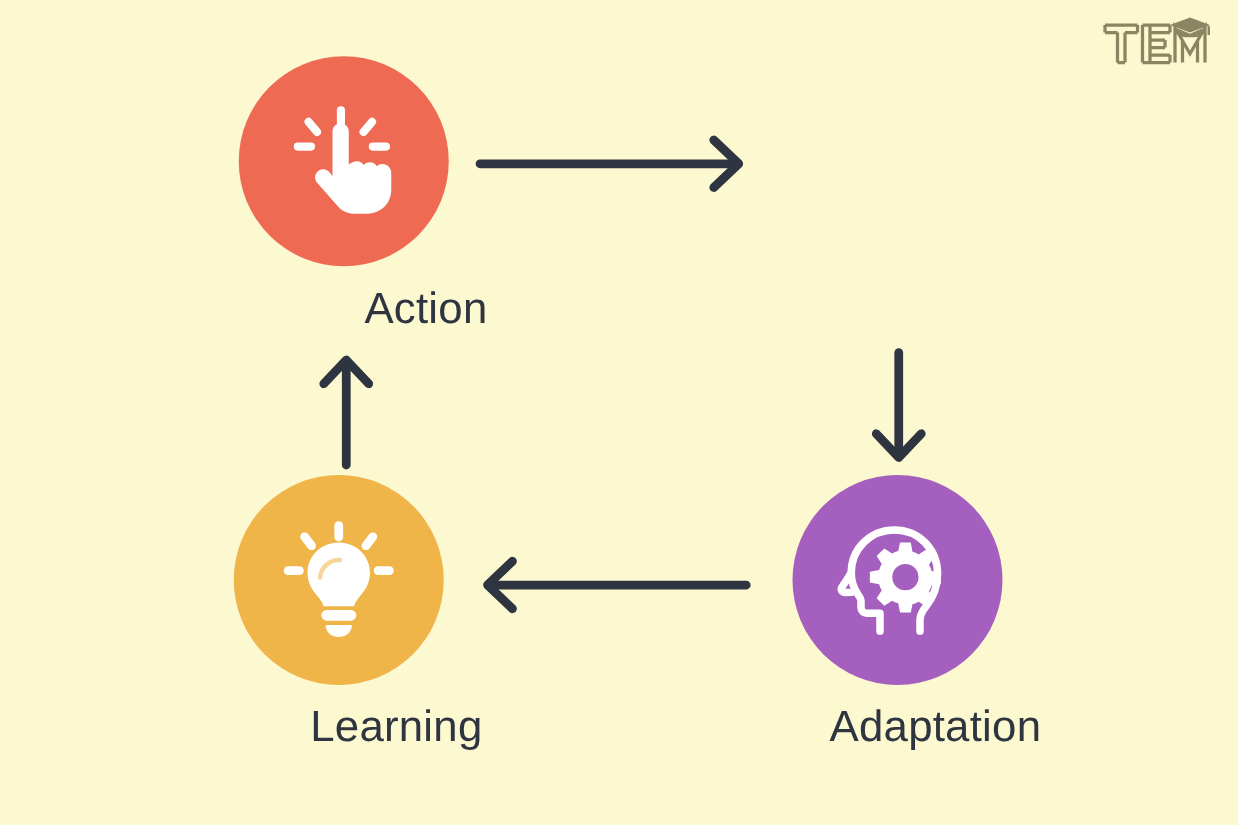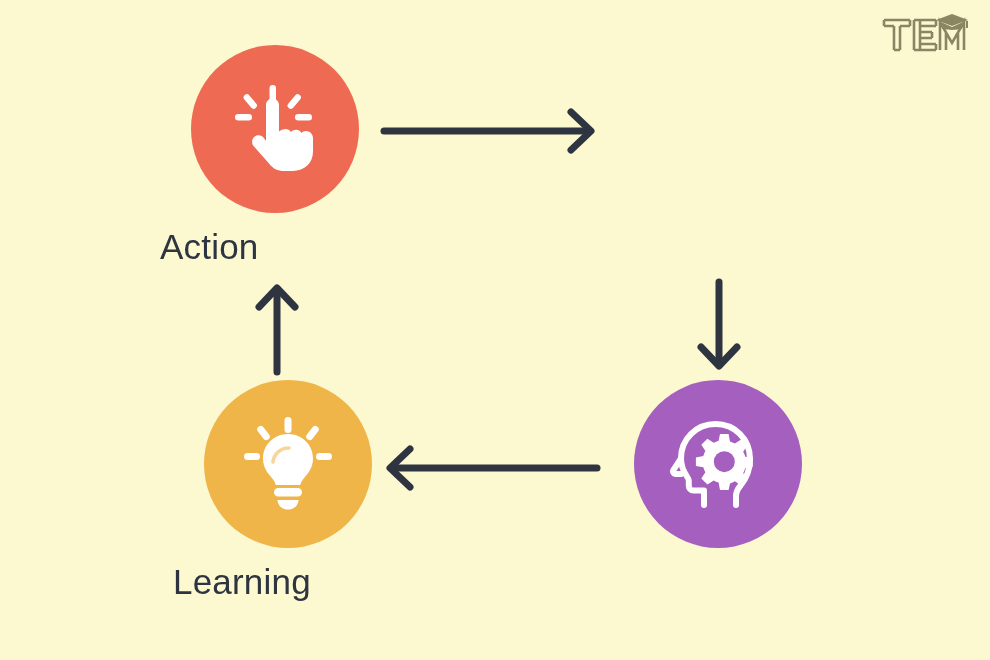--- a/index.html
+++ b/index.html
@@ -16,21 +16,21 @@
   }
   #stage {
     position: absolute;
     inset: 0;
     width: 990px;
     height: 660px;
   }
   .node {
     position: absolute;
     width: 230px;
-    text-align: left;
+    text-align: right;
   }
   .node-circle {
     width: 168px;
     height: 168px;
     border-radius: 50%;
     margin: 0 auto;
     display: flex;
     align-items: center;
     justify-content: center;
     box-sizing: border-box;
@@ -40,21 +40,21 @@
     font-size: 35px;
     line-height: 1;
     color: #2E3440;
     letter-spacing: 0.2px;
     font-weight: 400;
     font-family: "Liberation Sans", sans-serif;
   }
   
   #node-action   { left: 160px; top: 45px; }
   #node-feedback { left: 603px; top: 45px; }
-  #node-learning { left: 173px; top: 380px; }
+  #node-learning { left: 156px; top: 380px; }
   #node-adapt    { left: 603px; top: 380px; }
 
   .arrow {
     position: absolute;
   }
   #arrow-action-feedback { left: 378px; top: 100px; }
   #arrow-feedback-adapt  { left: 688px; top: 277px; }
   #arrow-adapt-learning  { left: 378px; top: 437px; }
   #arrow-learning-action { left: 246px; top: 277px; }
 
@@ -141,20 +141,21 @@
         <path d="M86 49 c0 13-4.5 20.5-9.5 26.5 -2.8 3.4-4.5 6-4.5 10.5 V95" fill="none" stroke="#FFFFFF" stroke-width="6" stroke-linecap="round" stroke-linejoin="round"></path>
 
         <path d="M17 48.3 l-7.5 11.5 a2.6 2.6 0 0 0 1.9 4.1 H17" fill="none" stroke="#FFFFFF" stroke-width="6" stroke-linecap="round" stroke-linejoin="round"></path>
 
         <g fill="#FFFFFF">
           <path d="M56 24 h8.6 l1.4 7.4 a20 20 0 0 1 4.9 2.1 l6.3-4.1 6.1 6.1 -4.1 6.3 a20 20 0 0 1 2.1 4.9 l7.4 1.4 v8.6 l-7.4 1.4 a20 20 0 0 1 -2.1 4.9 l4.1 6.3 -6.1 6.1 -6.3-4.1 a20 20 0 0 1 -4.9 2.1 L64.6 80 H56 l-1.4-7.4 a20 20 0 0 1 -4.9-2.1 l-6.3 4.1 -6.1-6.1 4.1-6.3 a20 20 0 0 1 -2.1-4.9 L31.9 56 v-8.6 l7.4-1.4 a20 20 0 0 1 2.1-4.9 l-4.1-6.3 6.1-6.1 6.3 4.1 a20 20 0 0 1 4.9-2.1 Z"></path>
         </g>
         <circle cx="60.3" cy="51.7" r="10.5" fill="#A55FBE"></circle>
       </svg>
     </div>
+    <div class="node-label">Adaptation</div>
   </div>
 
   <div class="arrow" id="arrow-action-feedback">
     <svg class="svg-icon" width="225" height="62" viewBox="0 0 225 62">
       <g fill="none" stroke="#2E3440" stroke-width="7" stroke-linecap="round" stroke-linejoin="round">
         <line x1="6" y1="31" x2="212" y2="31"></line>
         <polyline points="193,12 213,31 193,50"></polyline>
       </g>
     </svg>
   </div>

